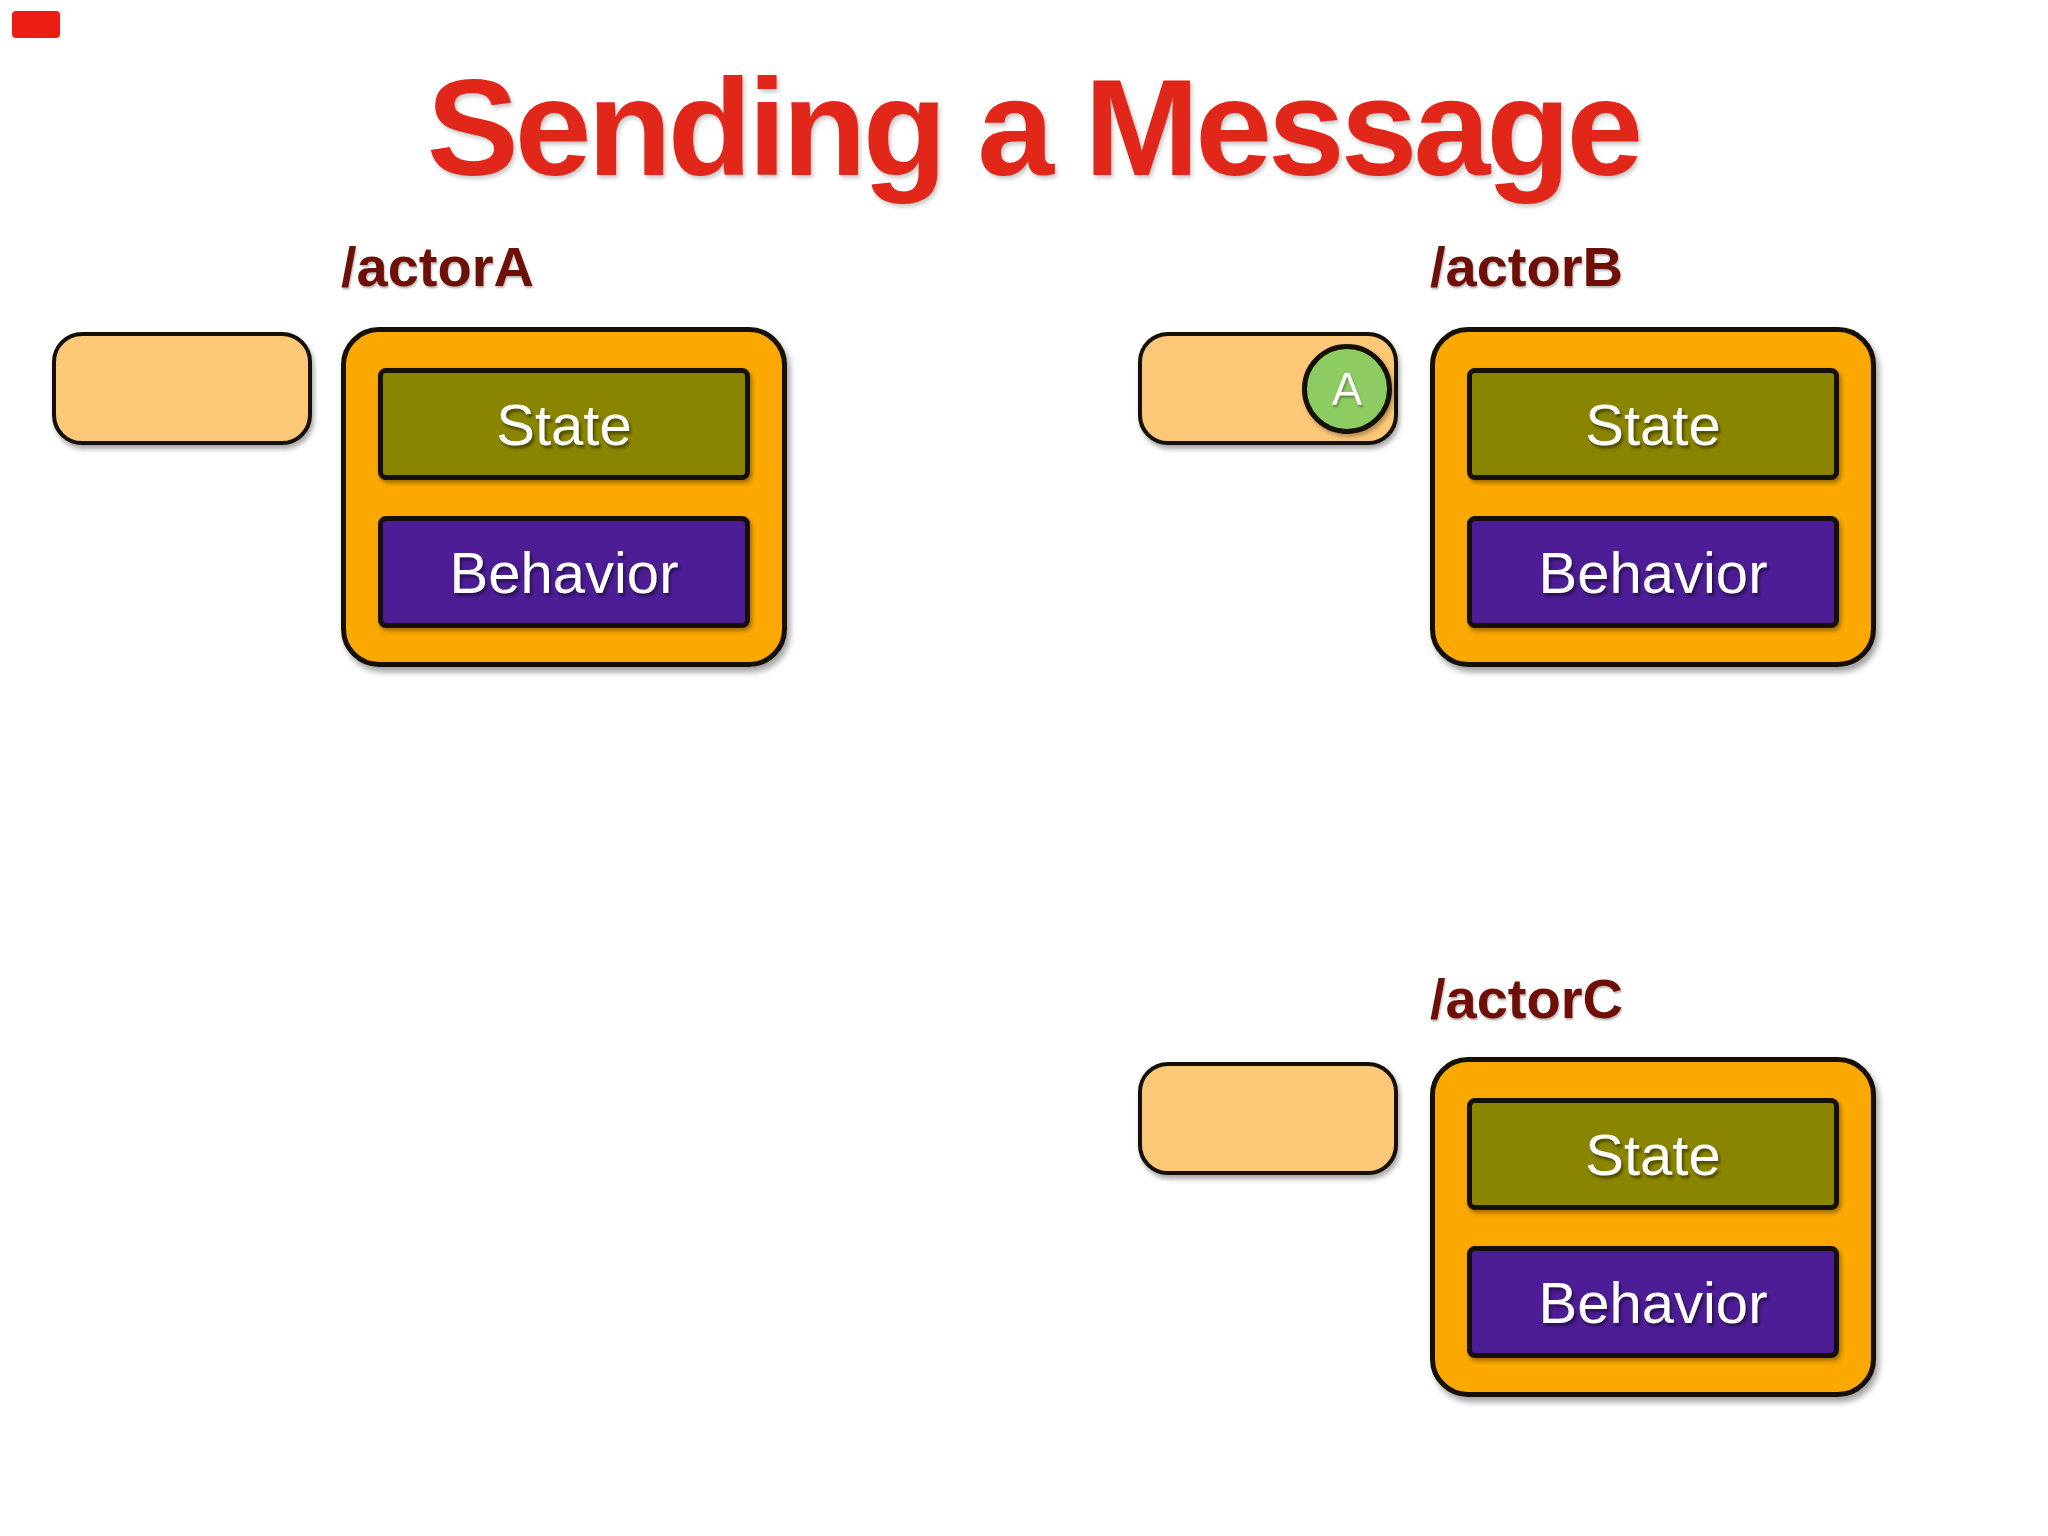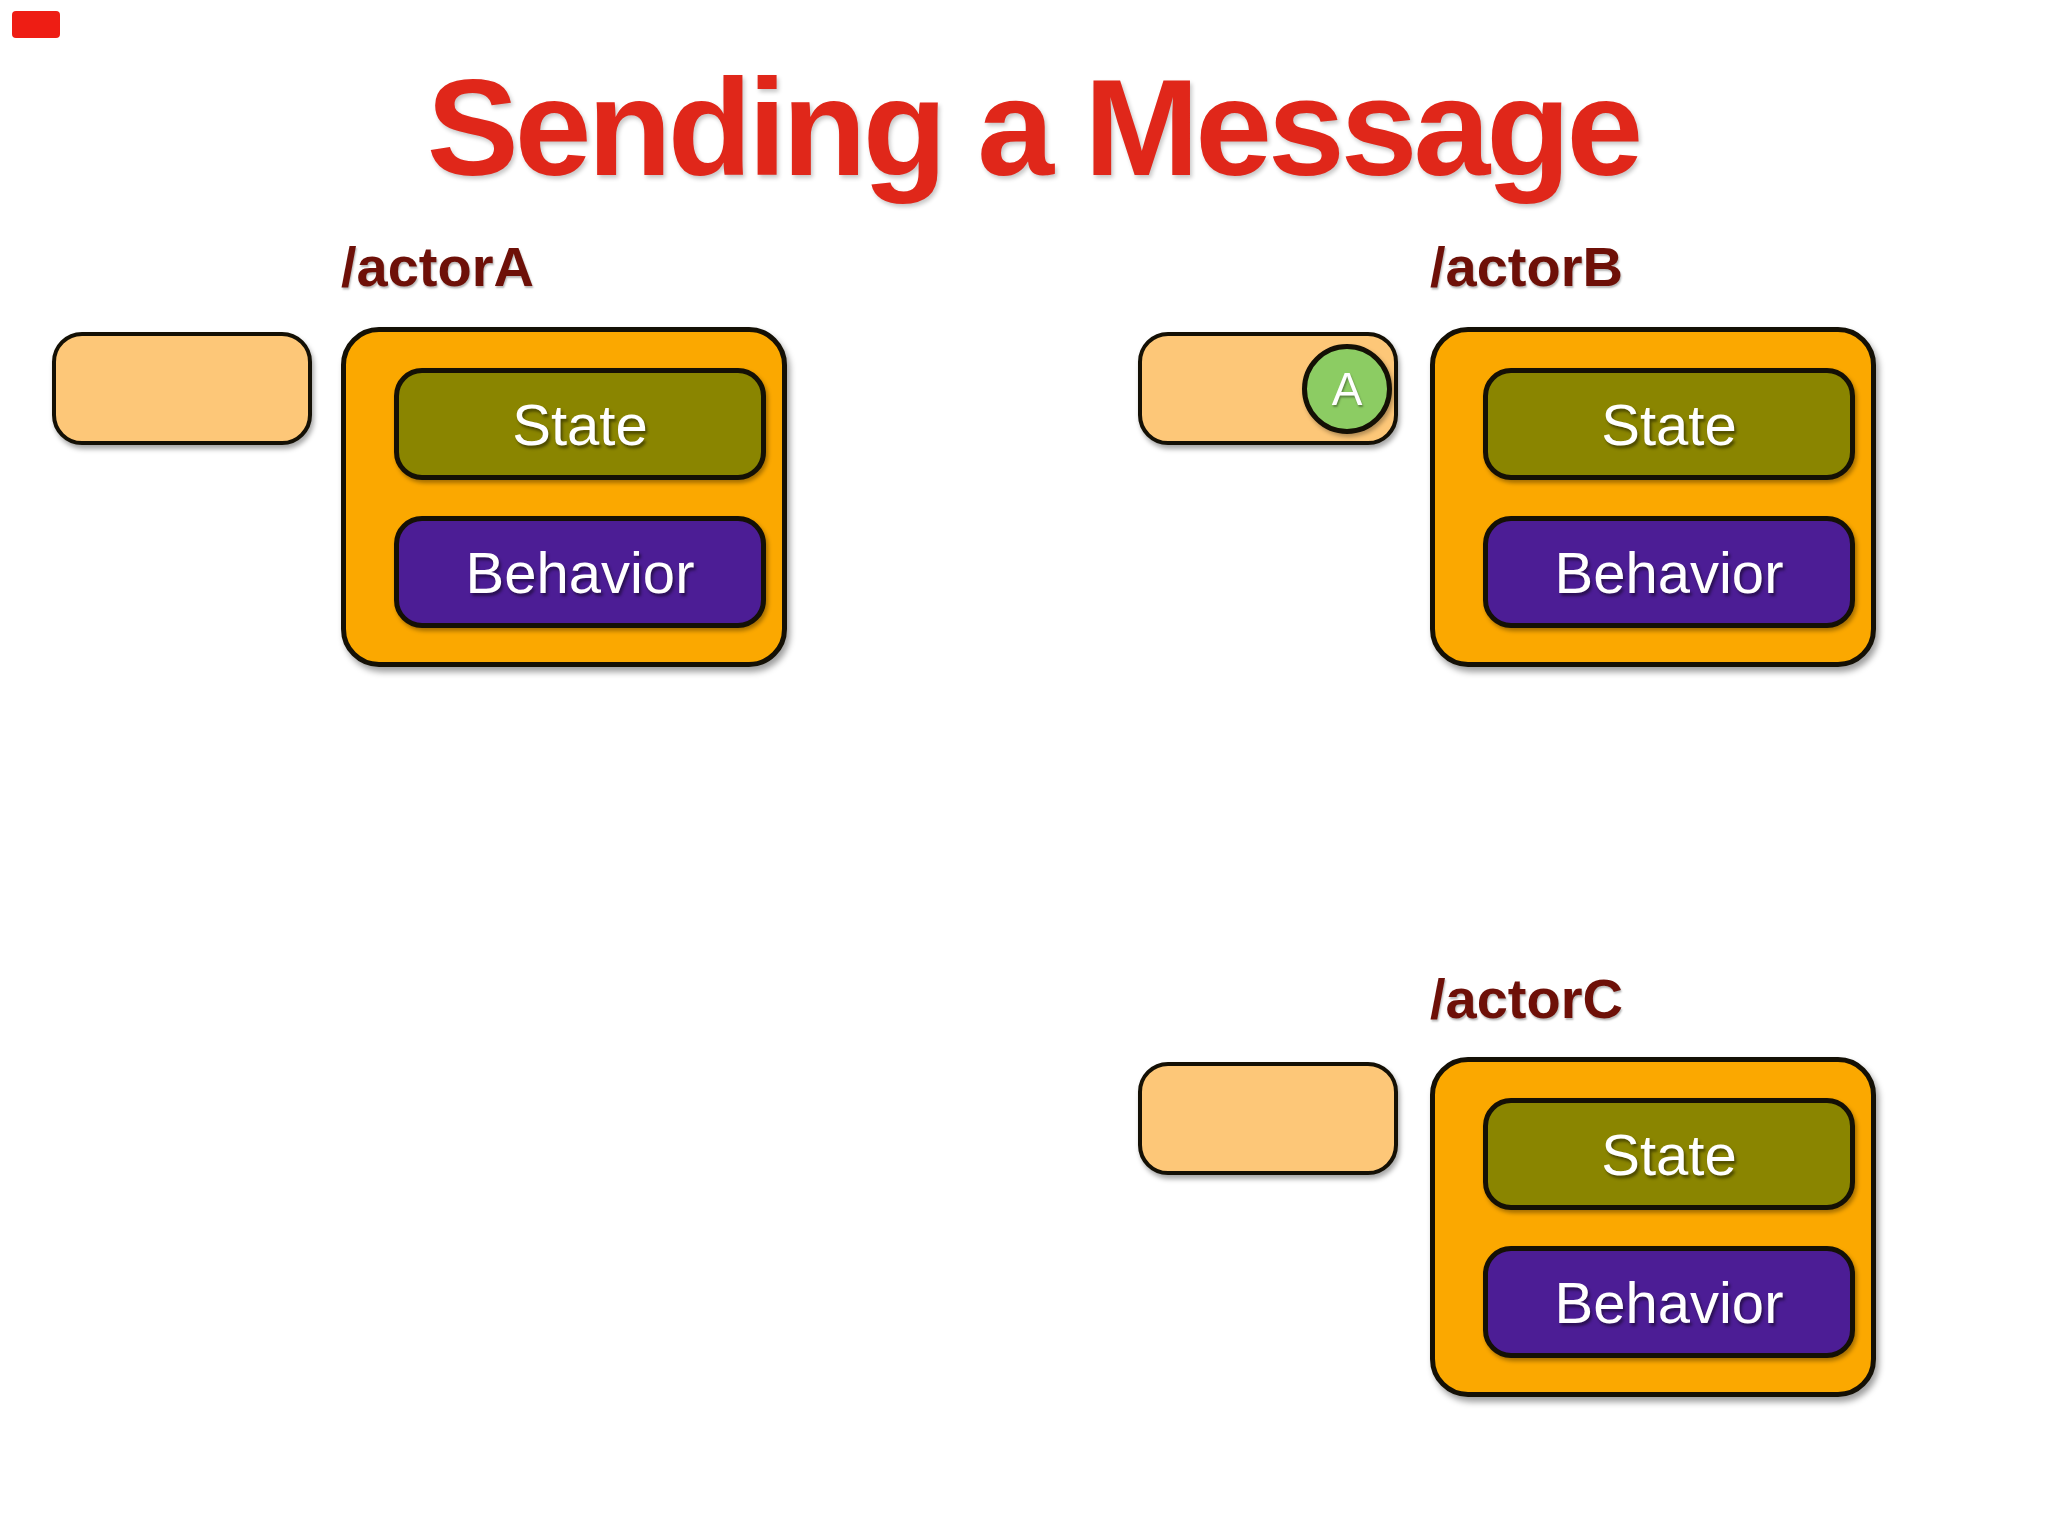--- a/index.html
+++ b/index.html
@@ -90,24 +90,24 @@
     border-radius: 38px;
     box-sizing: border-box;
     box-shadow: 3px 5px 6px rgba(0,0,0,0.38);
   }
   .box-a { left: 341px;  top: 327px; }
   .box-b { left: 1430px; top: 327px; }
   .box-c { left: 1430px; top: 1057px; }
 
   .inner-box {
     position: absolute;
-    left: 48px;
+    left: 32px;
     width: 372px; height: 112px;
     border: 5px solid #141005;
-    border-radius: 28px;
+    border-radius: 8px;
     box-sizing: border-box;
     display: flex;
     align-items: center;
     justify-content: center;
     font-size: 58px;
     color: #ffffff;
     text-shadow: 2px 3px 3px rgba(0,0,0,0.45);
     box-shadow: 2px 3px 4px rgba(0,0,0,0.35);
     white-space: nowrap;
   }

